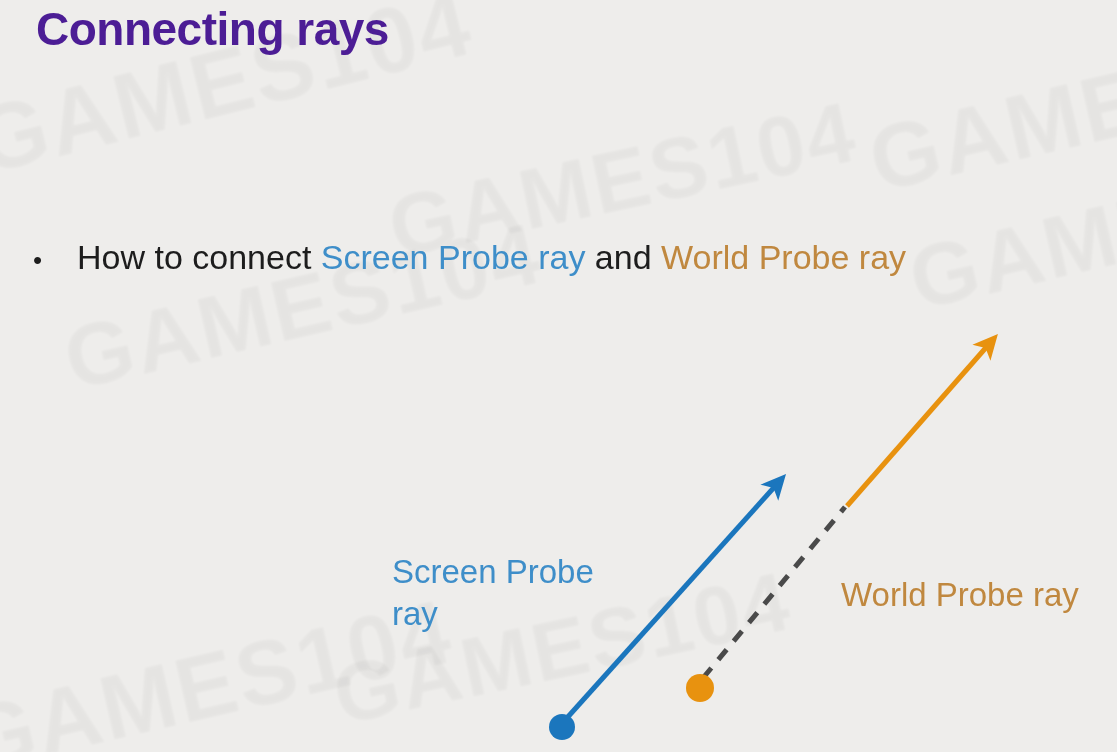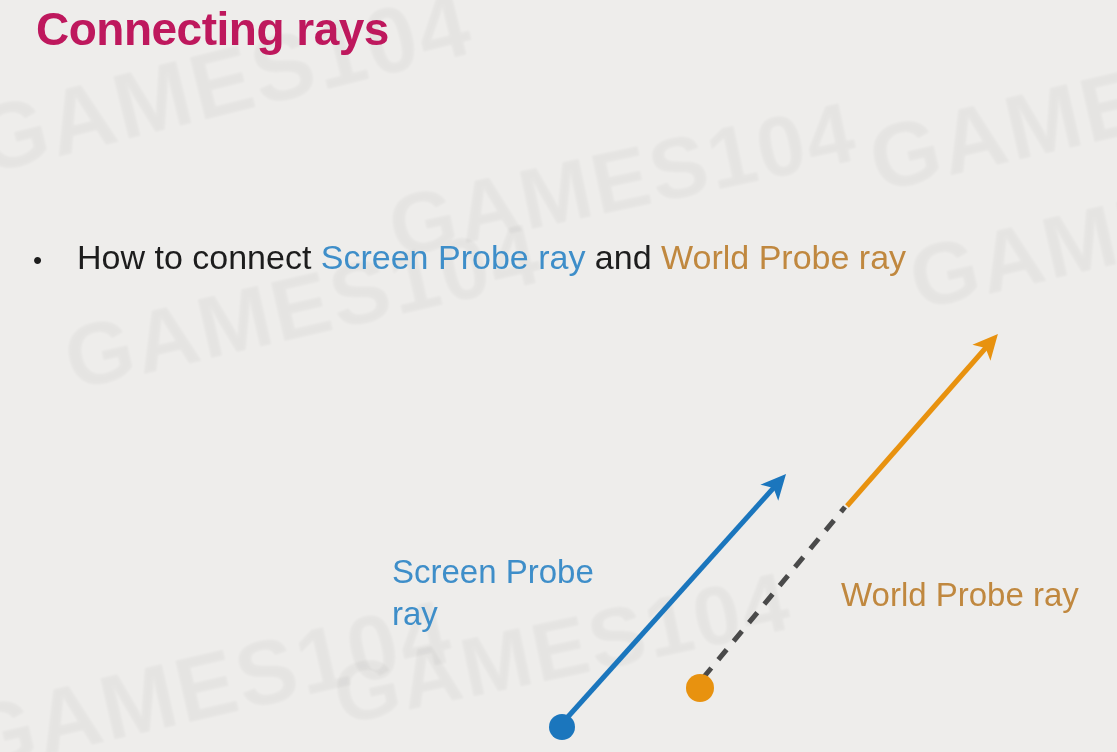--- a/index.html
+++ b/index.html
@@ -42,21 +42,21 @@
   .wm-f { left: -40px;  top: 635px;  font-size: 90px;  transform: rotate(-13deg); }
   .wm-g { left: 330px;  top: 600px;  font-size: 84px;  transform: rotate(-12deg); }
 
   
   #slide-title {
     position: absolute;
     left: 36px;
     top: 2px;
     font-size: 46px;
     font-weight: 700;
-    color: #be185d;
+    color: #4c1d95;
     letter-spacing: -0.5px;
     z-index: 3;
   }
 
   
   #bullet-row {
     position: absolute;
     left: 33px;
     top: 238px;
     z-index: 3;

